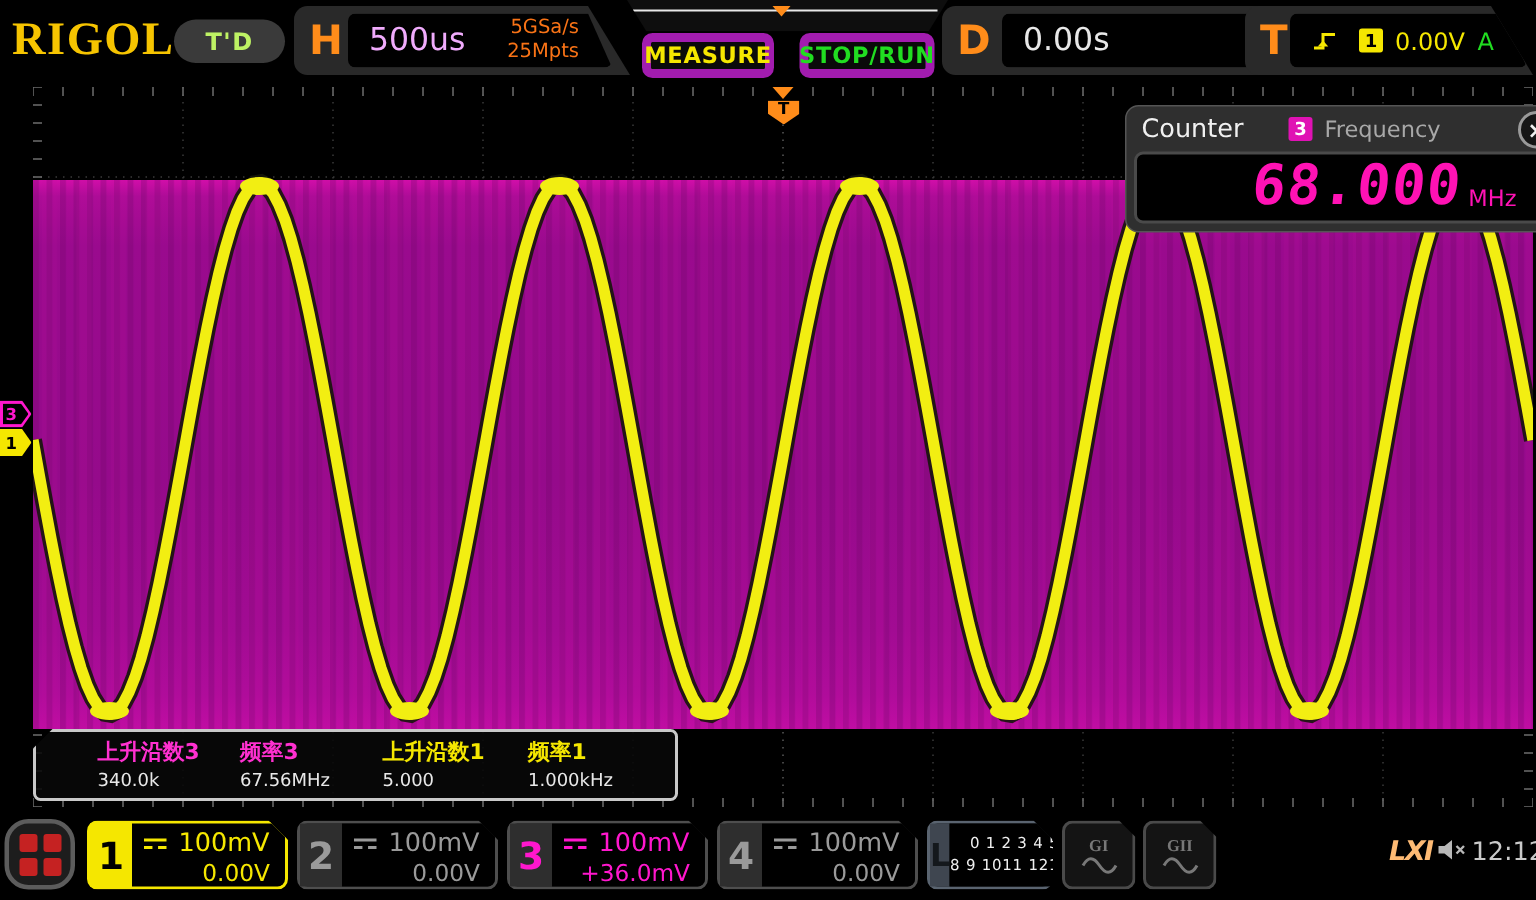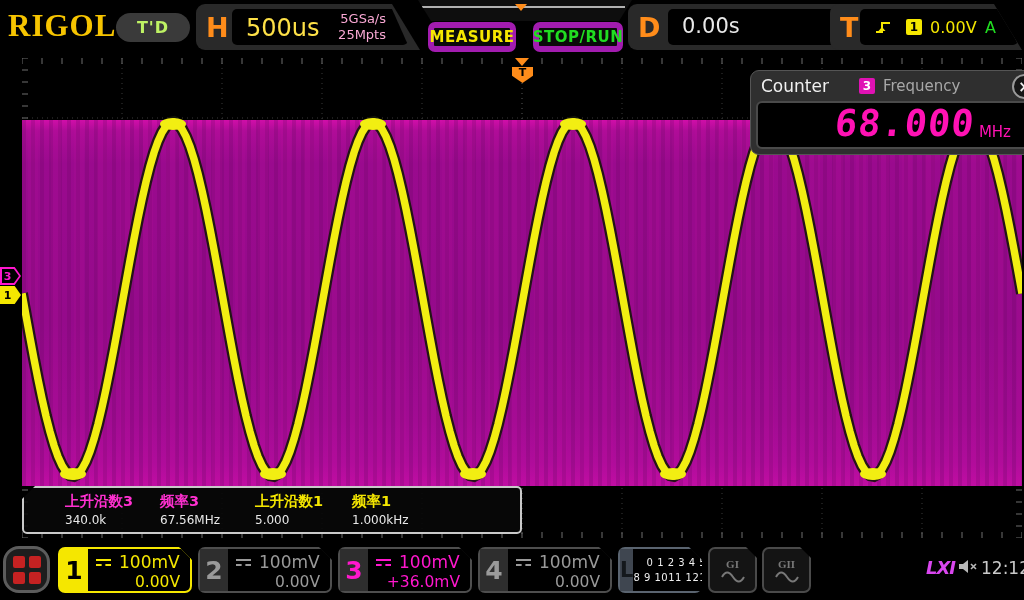--- a/index.html
+++ b/index.html
@@ -16,22 +16,22 @@
            border-radius:15px; display:flex; align-items:center; justify-content:center;
            color:#bef264; font-size:16px; font-weight:bold; letter-spacing:1px; }
   .hpanel { top:4px; height:46px; background:#292929; border-radius:9px 0 0 9px;
             clip-path:polygon(0 0, calc(100% - 28px) 0, 100% 100%, 0 100%); }
   .hpanel .plabel { position:absolute; left:10px; top:8px; font-size:27px; font-weight:bold;
                     color:#ff8c1a; }
   .innerblk { position:absolute; top:5px; height:36px; background:#000; border-radius:5px;
               clip-path:polygon(0 0, calc(100% - 16px) 0, 100% 100%, 0 100%); }
   #h-panel { left:196px; width:224px; }
   #h-inner { left:36px; width:176px; }
-  #h-time { position:absolute; left:14px; top:5px; font-size:24px; color:#fde047; }
-  #h-rates { position:absolute; right:22px; top:2px; text-align:right; color:#f9a8d4;
+  #h-time { position:absolute; left:14px; top:5px; font-size:21px; color:#f0abfc; }
+  #h-rates { position:absolute; right:22px; top:2px; text-align:right; color:#f97316;
              font-size:13px; line-height:16px; }
   #d-panel { left:628px; width:280px; }
   #d-inner { left:40px; width:212px; }
   #d-val { position:absolute; left:14px; top:5px; font-size:21px; color:#e8e8e8; }
   #t-panel { left:830px; width:192px; }
   #t-inner { left:30px; width:158px; display:flex; align-items:center; }
   #t-slope { margin-left:14px; }
   #t-src { width:16px; height:16px; background:#f5e700; color:#000; border-radius:2px;
            font-size:12px; font-weight:bold; display:flex; align-items:center;
            justify-content:center; margin-left:14px; }
@@ -85,21 +85,21 @@
                    color:#f0f0f0; font-size:15px; font-weight:bold; display:flex;
                    align-items:center; justify-content:center; }
   #counter-display { position:absolute; left:5px; right:5px; top:30px; bottom:5px;
                      background:#000; border:2px solid #4a4a4a; border-radius:6px; }
   #counter-value { position:absolute; right:62px; bottom:2px; color:#ff12b4;
                    font-family:"DejaVu Sans Mono", monospace; font-weight:bold;
                    font-size:37px; transform:skewX(-6deg); letter-spacing:1px; }
   #counter-unit { position:absolute; right:26px; bottom:6px; color:#ff12b4; font-size:15px; }
 
   
-  #meas { left:22px; top:486px; width:500px; height:48px; background:rgba(8,8,8,.88);
+  #meas { left:22px; top:486px; width:430px; height:48px; background:rgba(8,8,8,.88);
           border:2px solid #c9c9c9; border-radius:5px;
           clip-path:polygon(13px 0,100% 0,100% 100%,0 100%,0 13px); }
   .mcell { position:absolute; top:0; }
   .mlabel { font-size:14.5px; font-weight:bold; margin-top:4px; white-space:nowrap; }
   .mvalue { font-size:12px; color:#e8e8e8; margin-top:2px; white-space:nowrap; }
   .meas-pink .mlabel { color:#ff30d0; }
   .meas-yellow .mlabel { color:#f5e700; }
 
   
   #bottombar { left:0; top:545px; width:1024px; height:55px; background:#000; }
@@ -141,21 +141,21 @@
   #la-digits { flex:1; background:#000; color:#efefef; font-size:10px; line-height:15px;
                display:flex; flex-direction:column; align-items:center; justify-content:center;
                letter-spacing:.5px; white-space:nowrap; }
   .gblk { top:2px; width:49px; height:46px; background:#141414; border:2px solid #4a4a4a;
           border-radius:7px; clip-path:polygon(0 0,calc(100% - 11px) 0,100% 11px,100% 100%,0 100%);
           display:flex; flex-direction:column; align-items:center; justify-content:center;
           color:#787878; }
   #g1 { left:708px; } #g2 { left:762px; }
   .glabel { font-size:11px; font-weight:bold; line-height:14px;
             font-family:"Liberation Serif", serif; }
-  #lxi { left:926px; top:12px; color:#d946ef; font-size:18px; font-weight:bold;
+  #lxi { left:926px; top:12px; color:#fdba74; font-size:18px; font-weight:bold;
          font-style:italic; letter-spacing:-1px; }
   #mute { left:957px; top:13px; }
   #clock { left:981px; top:13px; color:#c9c9c9; font-size:17px; }
 </style>
 </head>
 <body>
 
 <div id="topbar" class="abs">
   <div id="logo" class="abs">RIGOL</div>
   <div id="trigd" class="abs">T'D</div>

